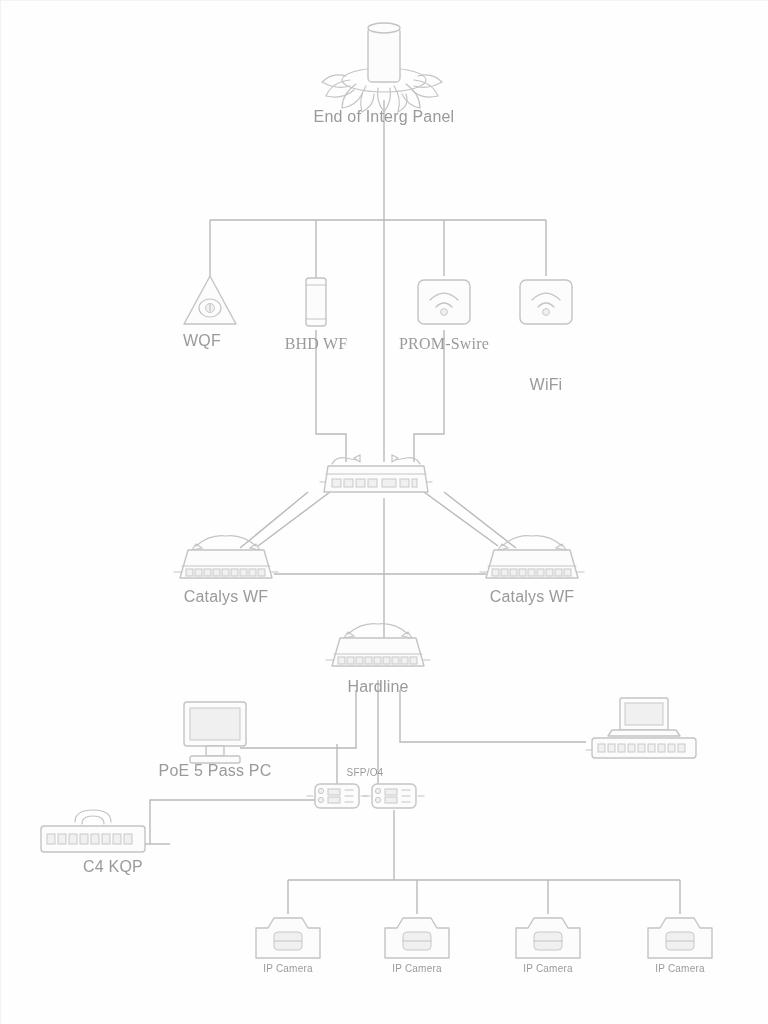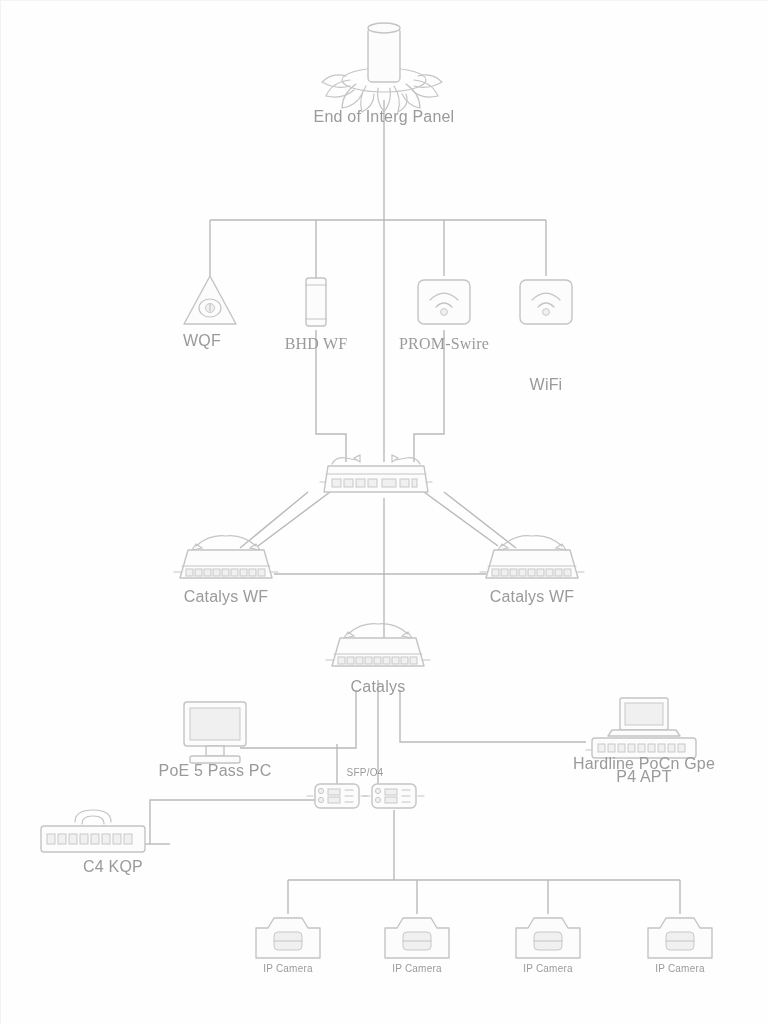--- a/index.html
+++ b/index.html
@@ -331,24 +331,22 @@
     </g>
   </svg>
 
   <div class="node-label" style="left:284px; top:110px; width:200px;">End of Interg Panel</div>
   <div class="node-label" style="left:152px; top:334px; width:100px;">WQF</div>
   <div class="node-label" style="left:266px; top:337px; width:100px;font-family:Liberation Serif, serif;">BHD WF</div>
   <div class="node-label" style="left:384px; top:337px; width:120px;font-family:Liberation Serif, serif;">PROM-Swire</div>
   <div class="node-label" style="left:506px; top:337px; width:80px;margin-top:41px;">WiFi</div>
   <div class="node-label" style="left:166px; top:590px; width:120px;">Catalys WF</div>
   <div class="node-label" style="left:472px; top:590px; width:120px;">Catalys WF</div>
-  <div class="node-label" style="left:328px; top:680px; width:100px;">Catalys</div>
+  <div class="node-label" style="left:328px; top:680px; width:100px;">Hardline</div>
   <div class="node-label" style="left:145px; top:764px; width:140px;">PoE 5 Pass PC</div>
-  <div class="node-label" style="left:569px; top:757px; width:150px;">Hardline PoCn Gpe
-P4 APT</div>
   <div class="node-label label-sm" style="left:325px; top:766px; width:80px;">SFP/O4</div>
   <div class="node-label" style="left:43px; top:860px; width:100px;text-align:right;">C4 KQP</div>
   <div class="node-label label-sm" style="left:238px; top:962px; width:100px;">IP Camera</div>
   <div class="node-label label-sm" style="left:367px; top:962px; width:100px;">IP Camera</div>
   <div class="node-label label-sm" style="left:498px; top:962px; width:100px;">IP Camera</div>
   <div class="node-label label-sm" style="left:630px; top:962px; width:100px;">IP Camera</div>
 
 </div>
 
 </body></html>

